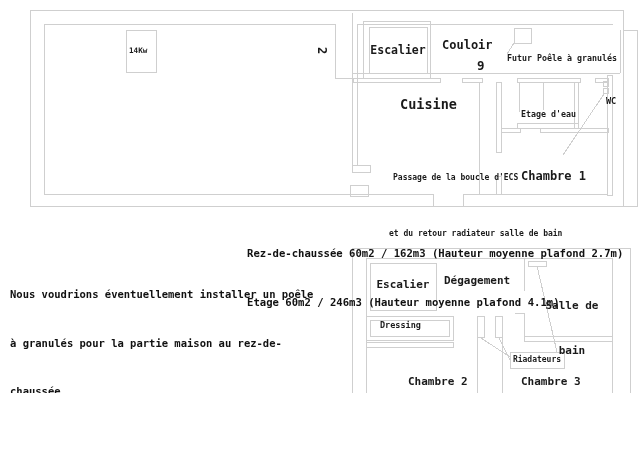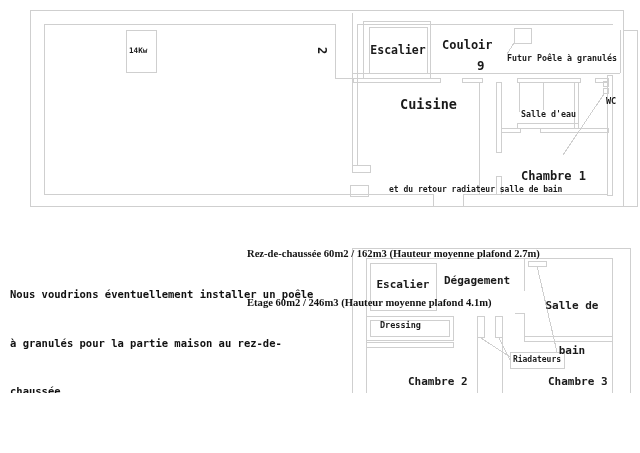--- a/index.html
+++ b/index.html
@@ -108,31 +108,32 @@
   <div class="lbl ctr" style="left:369px;top:44px;width:58px;font-size:11.5px;">Escalier</div>
 
   <div class="lbl" style="left:442px;top:39px;font-size:12px;">Couloir</div>
 
   <div class="lbl" style="left:477px;top:59px;font-size:12.5px;">9</div>
 
   <div class="lbl" style="left:507px;top:54px;font-size:8.3px;">Futur Poêle à granulés</div>
 
   <div class="lbl" style="left:400px;top:97px;font-size:13.5px;">Cuisine</div>
 
-  <div class="lbl" style="left:521px;top:110px;font-size:8.3px;">Salle d'eau</div>
+  <div class="lbl" style="left:521px;top:110px;font-size:8.3px;">Etage d'eau</div>
 
   <div class="lbl" style="left:578px;top:97px;font-size:8.5px;margin-left:28px;">WC</div>
 
   <div class="lbl" style="left:521px;top:170px;font-size:12px;">Chambre 1</div>
 
   <div class="lbl" style="left:389px;top:139px;">
+    <div style="font-size:8px;padding-left:4px;">Passage de la boucle d'ECS</div>
     <div style="font-size:8px;margin-top:12px;">et du retour radiateur salle de bain</div>
   </div>
 
-  <div class="lbl" style="left:247px;top:212px;font-family:Liberation Serif, serif;">
+  <div class="lbl" style="left:247px;top:212px;">
     <div class="sum-line">Rez-de-chaussée 60m2 / 162m3 (Hauteur moyenne plafond 2.7m)</div>
     <div class="sum-line">Etage 60m2 / 246m3 (Hauteur moyenne plafond 4.1m)</div>
   </div>
 
   <div class="lbl" style="left:10px;top:253px;">
     <div class="note-line">Nous voudrions éventuellement installer un poêle</div>
     <div class="note-line">à granulés pour la partie maison au rez-de-</div>
     <div class="note-line">chaussée.</div>
     
     
@@ -150,15 +151,15 @@
     <div>Salle de</div>
     <div>bain</div>
   </div>
 
   <div class="lbl" style="left:380px;top:321px;font-size:8.5px;">Dressing</div>
 
   <div class="lbl ctr" style="left:510px;top:356px;width:54px;font-size:8px;">Riadateurs</div>
 
   <div class="lbl" style="left:397px;top:376px;font-size:11px;margin-left:11px;">Chambre 2</div>
 
-  <div class="lbl" style="left:548px;top:376px;font-size:11px;">Chambre 3</div>
+  <div class="lbl" style="left:521px;top:376px;font-size:11px;">Chambre 3</div>
 
 </div>
 
 </body></html>

